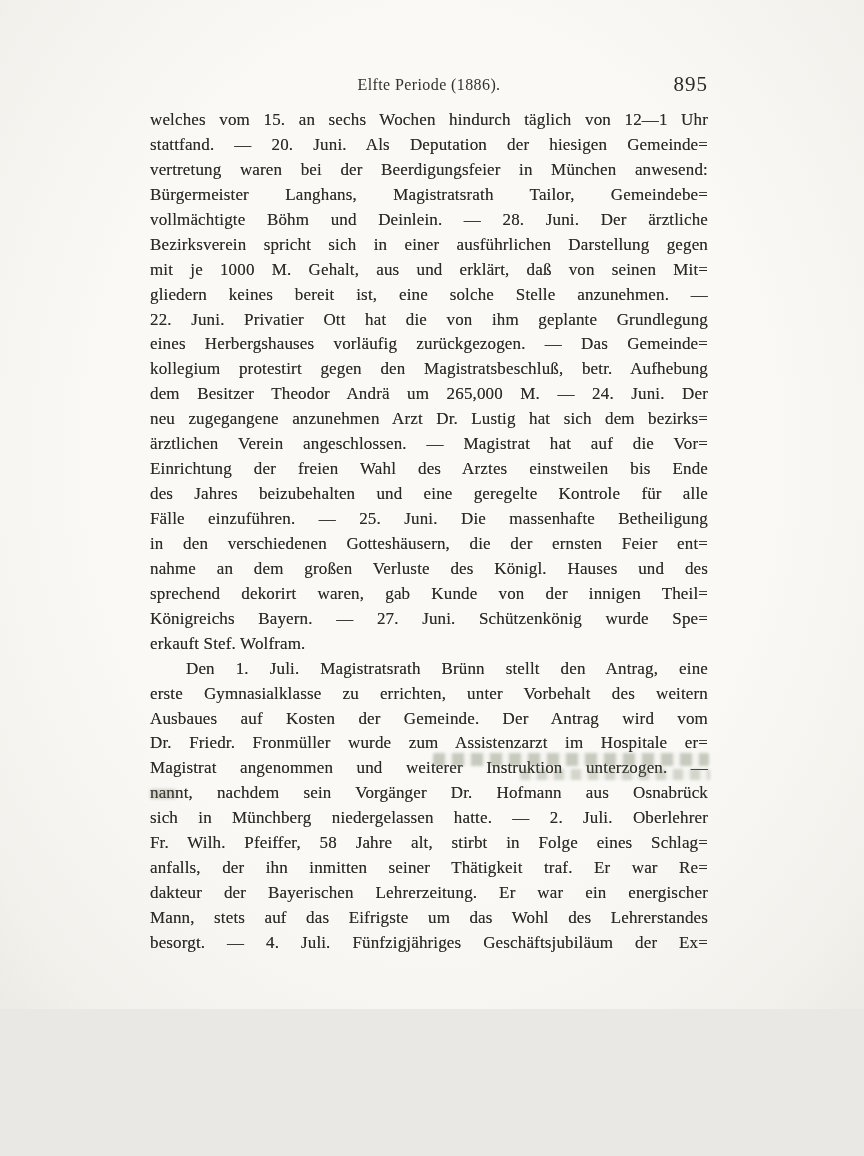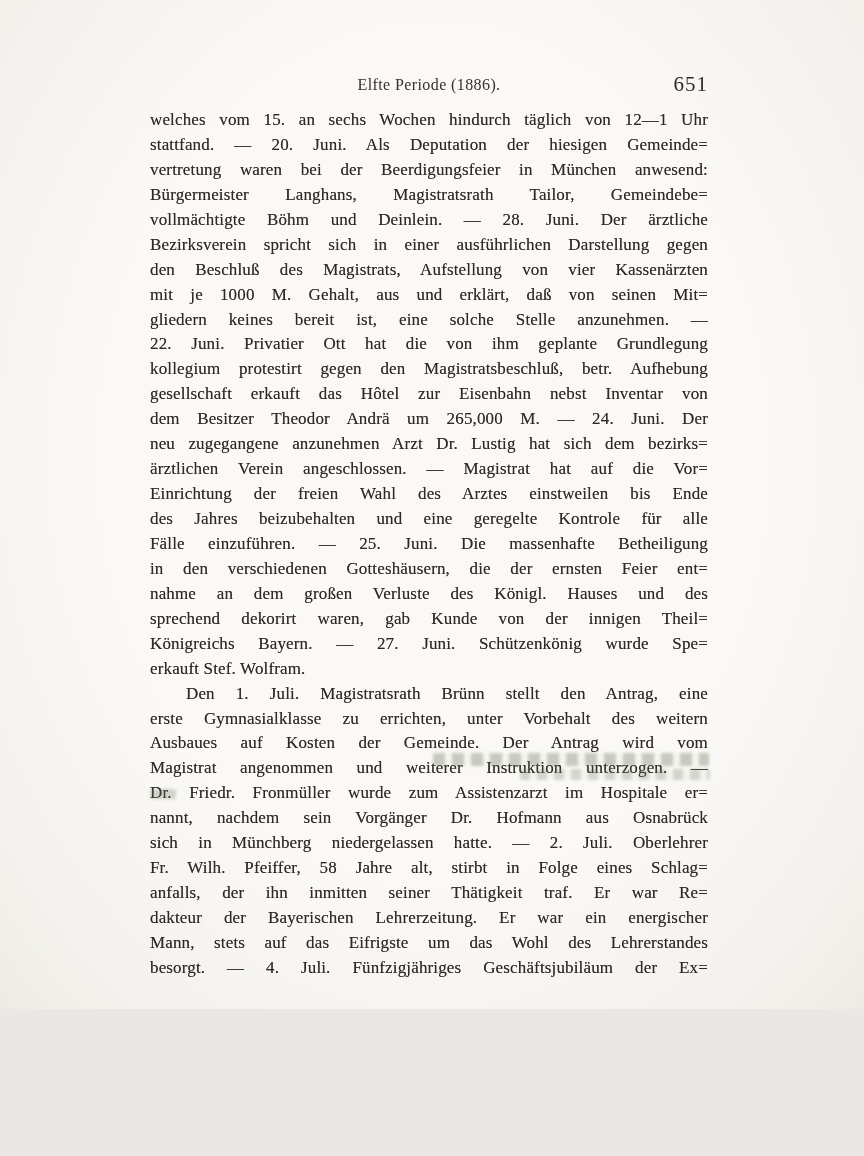--- a/index.html
+++ b/index.html
@@ -90,52 +90,51 @@
     background: rgba(110, 118, 98, 0.28);
   }
 </style>
 </head>
 <body>
 
 <div class="scan">
 
   <div class="running-header">
     <div class="rh-title">Elfte Periode (1886).</div>
-    <div class="rh-num">651</div>
+    <div class="rh-num">895</div>
   </div>
 
   <div class="textblock">
     <div class="line">welches vom 15. an sechs Wochen hindurch täglich von 12—1 Uhr</div>
     <div class="line">stattfand. — 20. Juni. Als Deputation der hiesigen Gemeinde=</div>
     <div class="line">vertretung waren bei der Beerdigungsfeier in München anwesend:</div>
     <div class="line">Bürgermeister Langhans, Magistratsrath Tailor, Gemeindebe=</div>
     <div class="line">vollmächtigte Böhm und Deinlein. — 28. Juni. Der ärztliche</div>
     <div class="line">Bezirksverein spricht sich in einer ausführlichen Darstellung gegen</div>
-    <div class="line">den Beschluß des Magistrats, Aufstellung von vier Kassenärzten</div>
     <div class="line">mit je 1000 M. Gehalt, aus und erklärt, daß von seinen Mit=</div>
     <div class="line">gliedern keines bereit ist, eine solche Stelle anzunehmen. —</div>
     <div class="line">22. Juni. Privatier Ott hat die von ihm geplante Grundlegung</div>
+    <div class="line">eines Herbergshauses vorläufig zurückgezogen. — Das Gemeinde=</div>
     <div class="line">kollegium protestirt gegen den Magistratsbeschluß, betr. Aufhebung</div>
-    <div class="line">gesellschaft erkauft das Hôtel zur Eisenbahn nebst Inventar von</div>
     <div class="line">dem Besitzer Theodor Andrä um 265,000 M. — 24. Juni. Der</div>
     <div class="line">neu zugegangene anzunehmen Arzt Dr. Lustig hat sich dem bezirks=</div>
     <div class="line">ärztlichen Verein angeschlossen. — Magistrat hat auf die Vor=</div>
     <div class="line">Einrichtung der freien Wahl des Arztes einstweilen bis Ende</div>
     <div class="line">des Jahres beizubehalten und eine geregelte Kontrole für alle</div>
     <div class="line">Fälle einzuführen. — 25. Juni. Die massenhafte Betheiligung</div>
     <div class="line">in den verschiedenen Gotteshäusern, die der ernsten Feier ent=</div>
     <div class="line">nahme an dem großen Verluste des Königl. Hauses und des</div>
     <div class="line">sprechend dekorirt waren, gab Kunde von der innigen Theil=</div>
     <div class="line">Königreichs Bayern. — 27. Juni. Schützenkönig wurde Spe=</div>
     <div class="line par-end">erkauft Stef. Wolfram.</div>
     <div class="line par-indent">Den 1. Juli. Magistratsrath Brünn stellt den Antrag, eine</div>
     <div class="line">erste Gymnasialklasse zu errichten, unter Vorbehalt des weitern</div>
     <div class="line">Ausbaues auf Kosten der Gemeinde. Der Antrag wird vom</div>
+    <div class="line">Dr. Friedr. Fronmüller wurde zum Assistenzarzt im Hospitale er=</div>
     <div class="line">Magistrat angenommen und weiterer Instruktion unterzogen. —</div>
-    <div class="line">Dr. Friedr. Fronmüller wurde zum Assistenzarzt im Hospitale er=</div>
     <div class="line">nannt, nachdem sein Vorgänger Dr. Hofmann aus Osnabrück</div>
     <div class="line">sich in Münchberg niedergelassen hatte. — 2. Juli. Oberlehrer</div>
     <div class="line">Fr. Wilh. Pfeiffer, 58 Jahre alt, stirbt in Folge eines Schlag=</div>
     <div class="line">anfalls, der ihn inmitten seiner Thätigkeit traf. Er war Re=</div>
     <div class="line">dakteur der Bayerischen Lehrerzeitung. Er war ein energischer</div>
     <div class="line">Mann, stets auf das Eifrigste um das Wohl des Lehrerstandes</div>
     <div class="line">besorgt. — 4. Juli. Fünfzigjähriges Geschäftsjubiläum der Ex=</div>
   </div>
 
   <div class="ghost ghost-a"></div>

